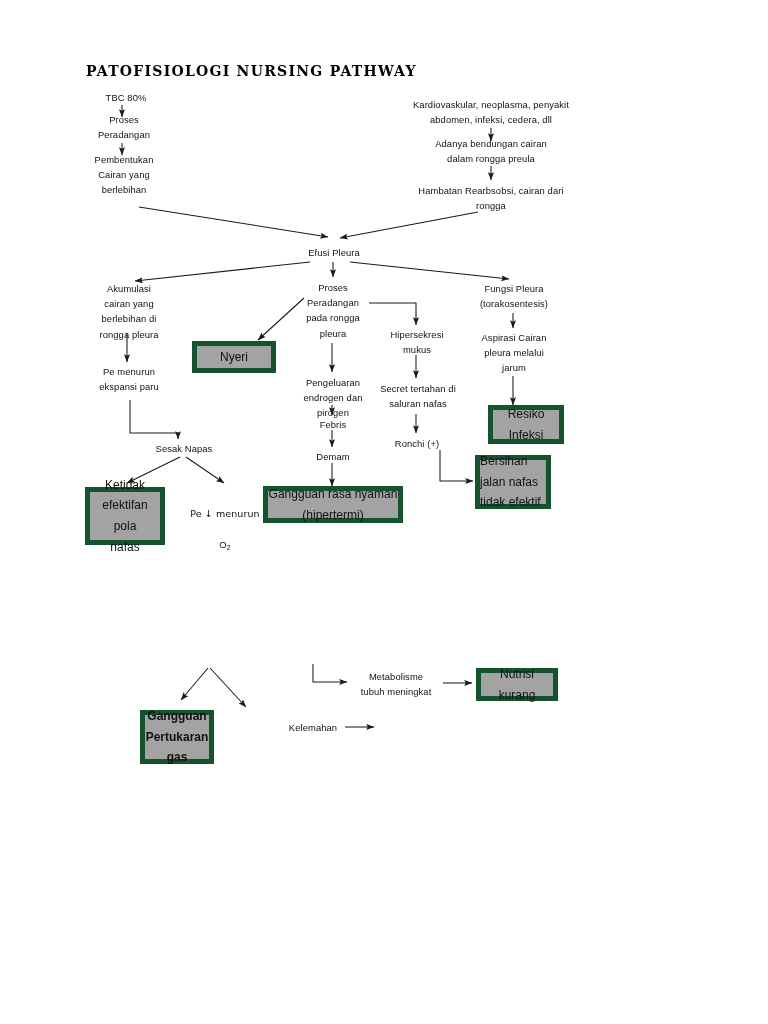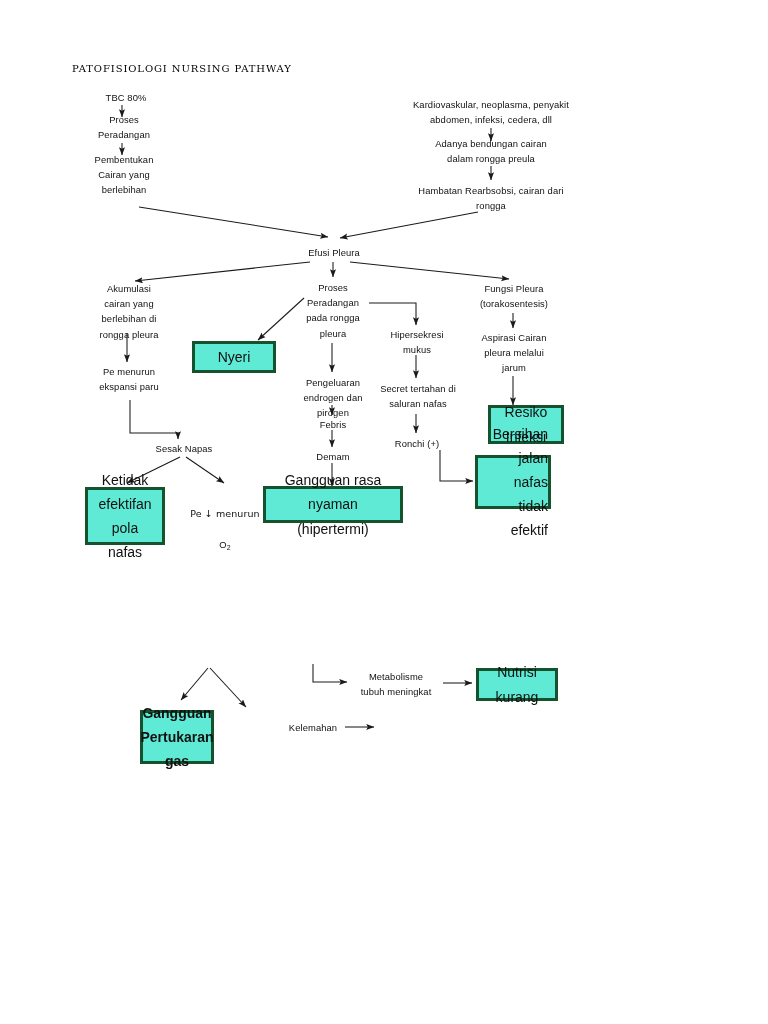--- a/index.html
+++ b/index.html
@@ -19,40 +19,40 @@
     text-align:center;
     font-size:9.4px;
     line-height:1.62;
     letter-spacing:.01em;
     white-space:pre-line;
     color:#111;
   }
 
   .boxnode{
     position:absolute;
-    border:3px solid #14532d;
+    border:5px solid #14532d;
     box-sizing:border-box;
     display:flex;
     align-items:center;
     justify-content:center;
     text-align:center;
-    font-size:14px;
+    font-size:12px;
     line-height:1.72;
     white-space:pre-line;
     color:#111;
-    background:#5eead4;
-  }
-  .boxnode.lefttext{justify-content:flex-start;text-align:right;padding-left:7px;}
+    background:#a3a3a3;
+  }
+  .boxnode.lefttext{justify-content:flex-start;text-align:left;}
 
   #title{
     position:absolute;
-    left:72px;top:63px;
+    left:86px;top:63px;
     font-family:"DejaVu Serif", serif;
-    font-weight:normal;
-    font-size:10px;
+    font-weight:bold;
+    font-size:14px;
     letter-spacing:.09em;
     color:#000;
   }
   .sub{font-size:7px;vertical-align:-2px;}
   .dn{font-family:"DejaVu Sans",sans-serif;font-size:9.5px;}
 </style>
 </head>
 <body>
 
 <div id="page">

